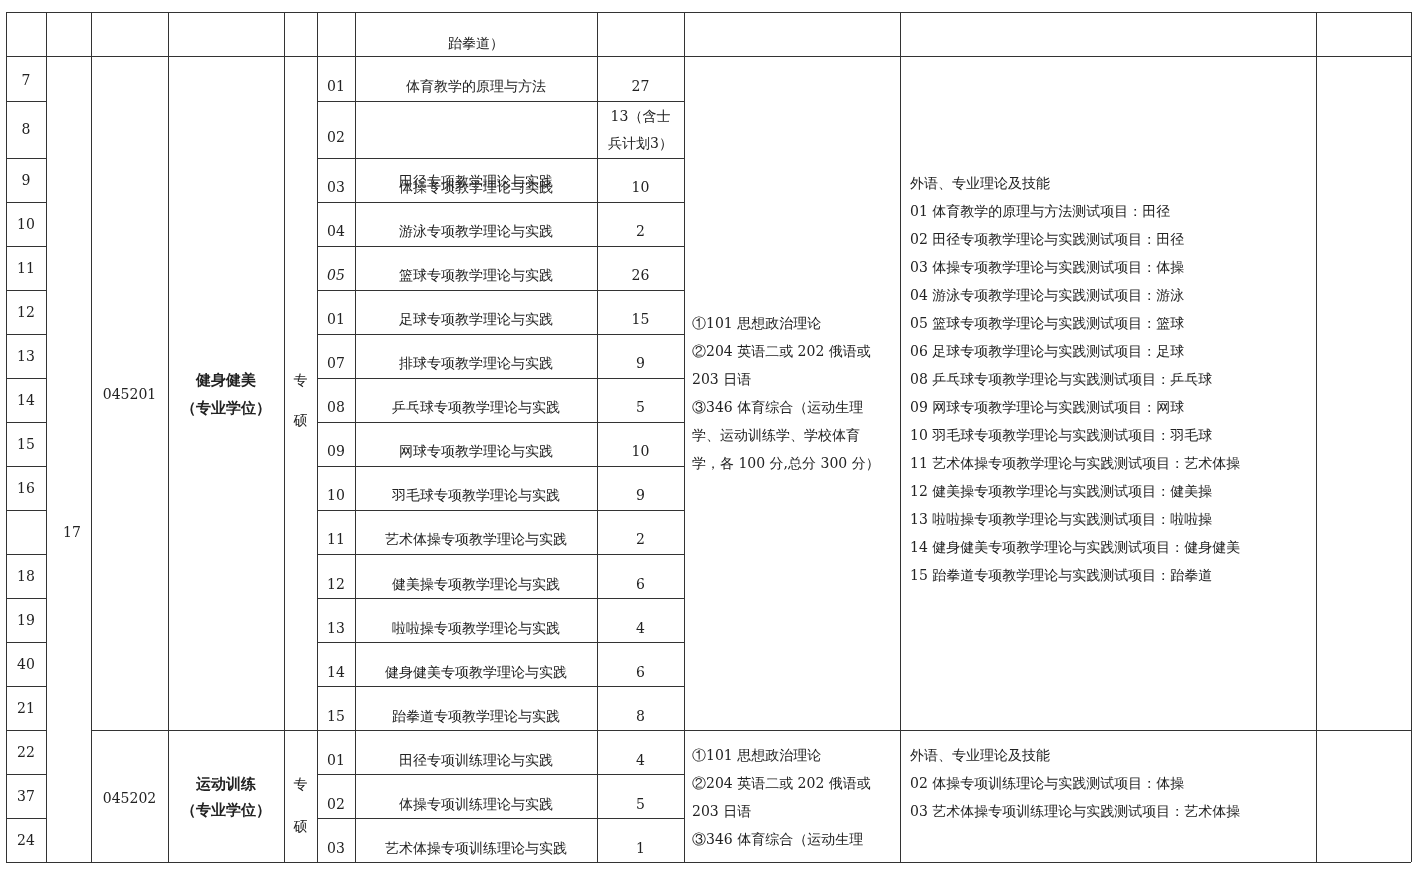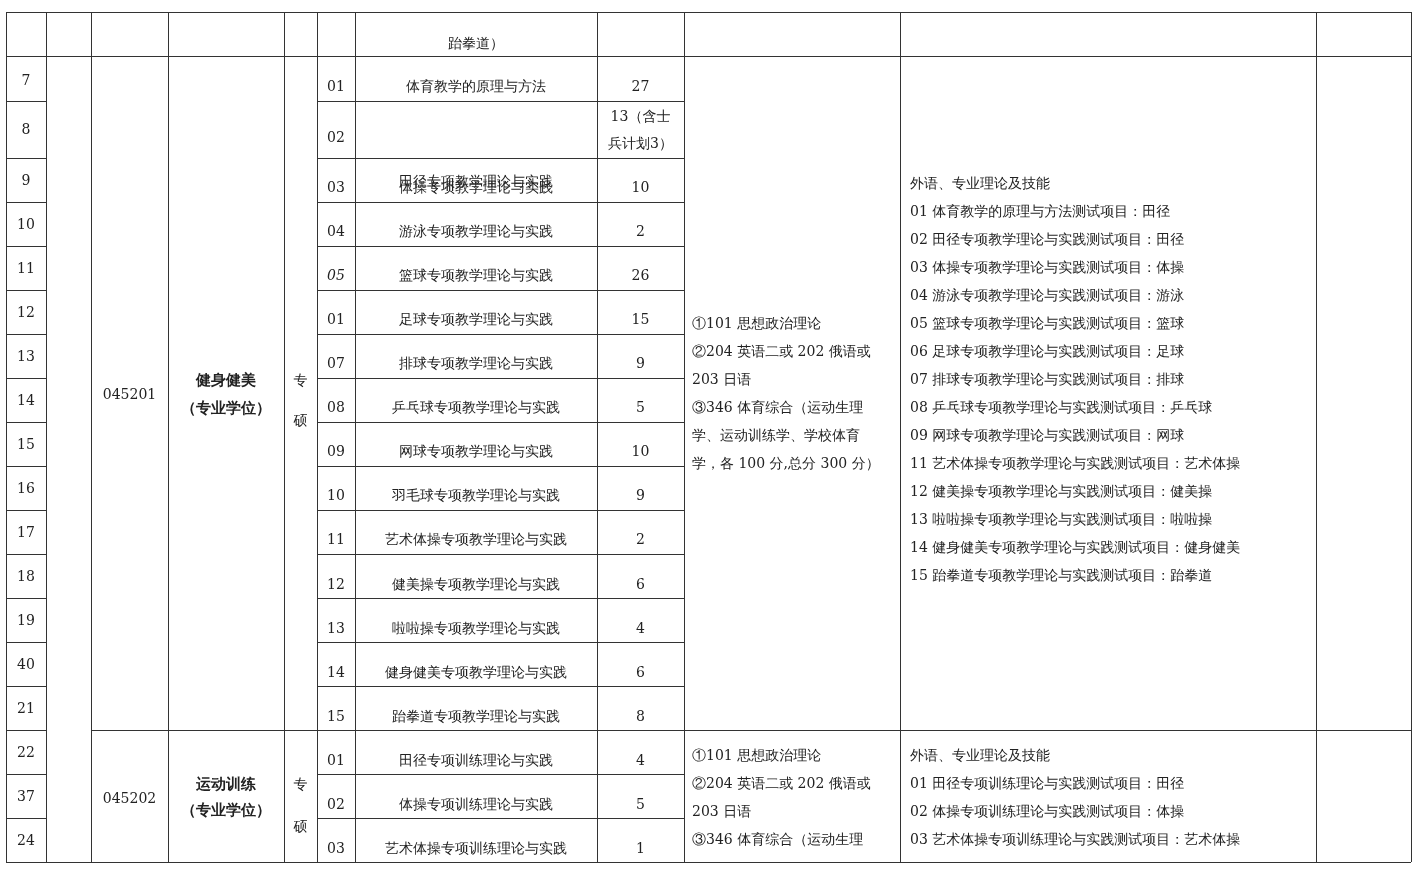--- a/index.html
+++ b/index.html
@@ -77,21 +77,21 @@
   <span class="t c" style="left:6px;width:40px;top:70px;">7</span>
   <span class="t c" style="left:6px;width:40px;top:119px;">8</span>
   <span class="t c" style="left:6px;width:40px;top:170px;">9</span>
   <span class="t c" style="left:6px;width:40px;top:214px;">10</span>
   <span class="t c" style="left:6px;width:40px;top:258px;">11</span>
   <span class="t c" style="left:6px;width:40px;top:302px;">12</span>
   <span class="t c" style="left:6px;width:40px;top:346px;">13</span>
   <span class="t c" style="left:6px;width:40px;top:390px;">14</span>
   <span class="t c" style="left:6px;width:40px;top:434px;">15</span>
   <span class="t c" style="left:6px;width:40px;top:478px;">16</span>
-  <span class="t c" style="left:6px;width:40px;top:522px;">17</span>
+  <span class="t c" style="left:6px;width:40px;top:522px;padding-left:46px;">17</span>
   <span class="t c" style="left:6px;width:40px;top:566px;">18</span>
   <span class="t c" style="left:6px;width:40px;top:610px;">19</span>
   <span class="t c" style="left:6px;width:40px;top:654px;">40</span>
   <span class="t c" style="left:6px;width:40px;top:698px;">21</span>
   <span class="t c" style="left:6px;width:40px;top:742px;">22</span>
   <span class="t c" style="left:6px;width:40px;top:786px;">37</span>
   <span class="t c" style="left:6px;width:40px;top:830px;">24</span>
 
   <span class="t c" style="left:91px;width:77px;top:384px;">045201</span>
   <span class="t c b" style="left:168px;width:116px;top:370px;">健身健美</span>
@@ -170,23 +170,23 @@
   </div>
 
   <div class="blk" style="left:910px;top:169px;">
     <div>外语、专业理论及技能</div>
     <div>01 体育教学的原理与方法测试项目：田径</div>
     <div>02 田径专项教学理论与实践测试项目：田径</div>
     <div>03 体操专项教学理论与实践测试项目：体操</div>
     <div>04 游泳专项教学理论与实践测试项目：游泳</div>
     <div>05 篮球专项教学理论与实践测试项目：篮球</div>
     <div>06 足球专项教学理论与实践测试项目：足球</div>
-    <div>07 排球专项教学理论与实践测试项目：排球</div>
     <div>08 乒乓球专项教学理论与实践测试项目：乒乓球</div>
     <div>09 网球专项教学理论与实践测试项目：网球</div>
+    <div>10 羽毛球专项教学理论与实践测试项目：羽毛球</div>
     <div>11 艺术体操专项教学理论与实践测试项目：艺术体操</div>
     <div>12 健美操专项教学理论与实践测试项目：健美操</div>
     <div>13 啦啦操专项教学理论与实践测试项目：啦啦操</div>
     <div>14 健身健美专项教学理论与实践测试项目：健身健美</div>
     <div>15 跆拳道专项教学理论与实践测试项目：跆拳道</div>
   </div>
 
   <span class="t c" style="left:91px;width:77px;top:788px;">045202</span>
   <span class="t c b" style="left:168px;width:116px;top:774px;">运动训练</span>
   <span class="t c b" style="left:168px;width:116px;top:800px;">（专业学位）</span>
@@ -207,17 +207,16 @@
 
   <div class="blk" style="left:692px;top:741px;">
     <div>①101 思想政治理论</div>
     <div>②204 英语二或 202 俄语或</div>
     <div>203 日语</div>
     <div>③346 体育综合（运动生理</div>
   </div>
 
   <div class="blk" style="left:910px;top:741px;">
     <div>外语、专业理论及技能</div>
-    <div>01 田径专项训练理论与实践测试项目：田径</div>
     <div>02 体操专项训练理论与实践测试项目：体操</div>
     <div>03 艺术体操专项训练理论与实践测试项目：艺术体操</div>
   </div>
 </div>
 
 </body></html>

